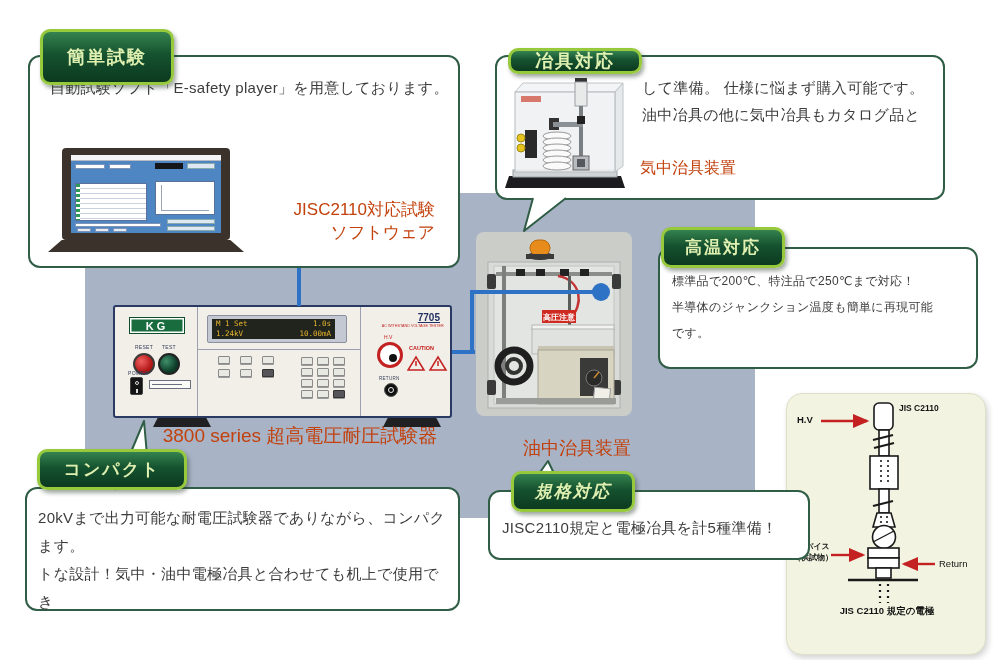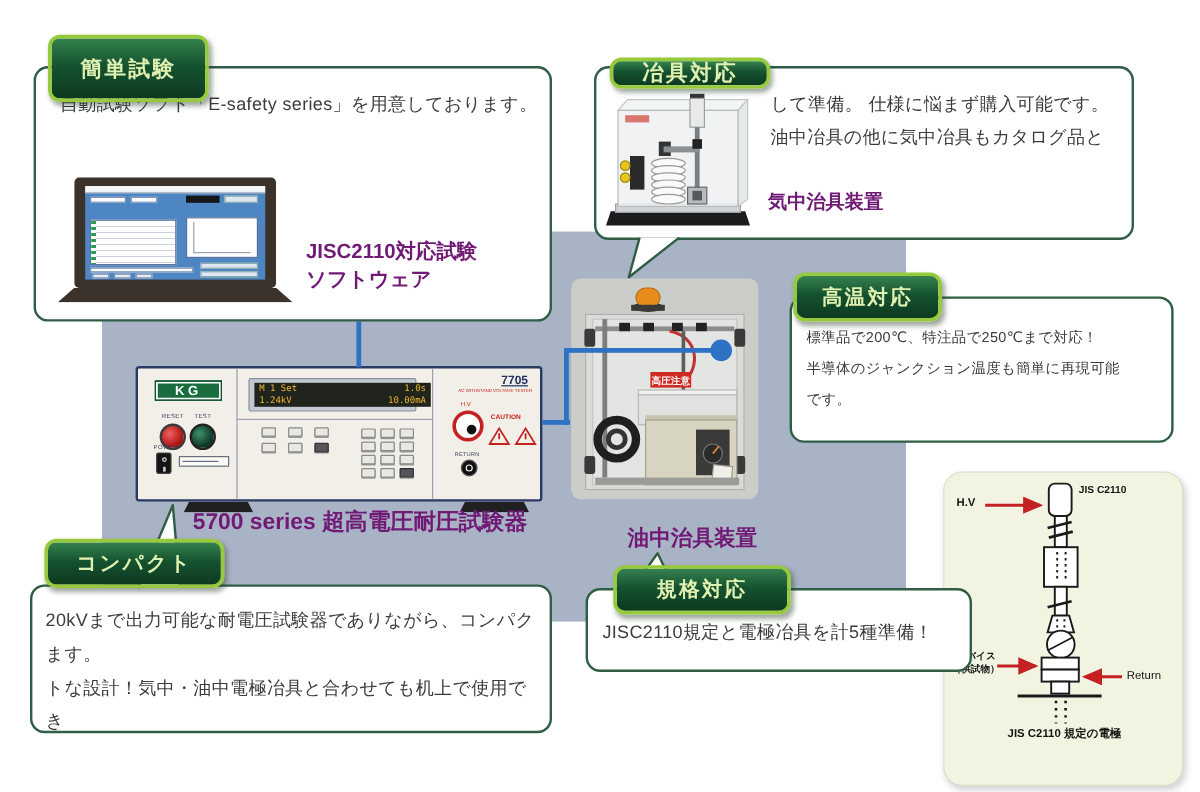--- a/index.html
+++ b/index.html
@@ -10,21 +10,21 @@
   .abs{position:absolute;box-sizing:border-box;}
   .panel{background:#a9b3c6;z-index:1;}
   .callout{background:#ffffff;border:2px solid #2f5d45;border-radius:12px;z-index:4;}
   .pill{
     z-index:6;display:flex;align-items:center;justify-content:center;
     background:linear-gradient(180deg,#35824f 0%,#15522f 45%,#0c3a20 100%);
     border:3px solid #97c93d;border-radius:10px;color:#dff0b0;font-weight:700;
     font-size:18px;letter-spacing:2px;box-shadow:2px 3px 4px rgba(40,60,40,.45);
   }
   .body-text{font-size:15px;color:#3c3c3c;line-height:27px;letter-spacing:.3px;z-index:5;}
-  .green-cap{color:#701a75;font-weight:700;z-index:5;}
+  .green-cap{color:#c2410c;font-weight:400;z-index:5;}
   .blue{background:#2e72c6;z-index:4;}
   
   .tester{background:#f1efe7;border:2px solid #2b3a63;border-radius:3px;z-index:3;}
   .kbtn{position:absolute;width:12px;height:8px;background:#e9e9e4;border:1px solid #8a8a8a;
         border-radius:1px;box-shadow:0 1px 0 #9a9a9a;box-sizing:border-box;}
   .kbtn.dark{background:#55555a;border-color:#333;}
   .tiny{font-size:5px;color:#3a415c;letter-spacing:.3px;}
   .red{color:#c42222;}
   
   .cream{background:#f2f4e1;border:1px solid #dde0c6;border-radius:16px;
@@ -85,21 +85,21 @@
 </div>
 
 <div class="abs blue" style="left:297px;top:268px;width:4px;height:38px;"></div>
 <div class="abs blue" style="left:452px;top:350px;width:23px;height:4px;"></div>
 <div class="abs blue" style="left:470px;top:290px;width:4px;height:64px;"></div>
 <div class="abs blue" style="left:470px;top:290px;width:124px;height:4px;"></div>
 <div class="abs blue" style="left:592px;top:283px;width:18px;height:18px;border-radius:50%;"></div>
 
 <div class="abs callout" style="left:28px;top:55px;width:432px;height:213px;"></div>
 <div class="abs body-text" style="left:50px;top:74px;width:400px;">
-  <div>自動試験ソフト「E-safety series」を用意しております。</div>
+  <div>自動試験ソフト「E-safety player」を用意しております。</div>
 </div>
 
 <div class="abs" style="left:48px;top:140px;width:196px;height:112px;z-index:5;">
   <div class="laptop-part" style="left:14px;top:8px;width:168px;height:92px;background:#3b332b;border-radius:4px;"></div>
   <div class="laptop-part" style="left:23px;top:15px;width:150px;height:78px;background:#4e86c4;">
     <div class="laptop-part" style="left:0;top:0;width:150px;height:6px;background:#f3f4f5;border-bottom:1px solid #b8bcc2;"></div>
     <div class="laptop-part" style="left:4px;top:9px;width:30px;height:5px;background:#fff;border:1px solid #7d94b8;"></div>
     <div class="laptop-part" style="left:38px;top:9px;width:22px;height:5px;background:#fff;border:1px solid #7d94b8;"></div>
     <div class="laptop-part" style="left:84px;top:8px;width:28px;height:6px;background:#14161a;"></div>
     <div class="laptop-part" style="left:116px;top:8px;width:28px;height:6px;background:#dfe8f2;border:1px solid #8aa;"></div>
@@ -113,21 +113,21 @@
     <div class="laptop-part" style="left:6px;top:73px;width:14px;height:4px;background:#e8ecf2;border:1px solid #7d94b8;"></div>
     <div class="laptop-part" style="left:24px;top:73px;width:14px;height:4px;background:#e8ecf2;border:1px solid #7d94b8;"></div>
     <div class="laptop-part" style="left:42px;top:73px;width:14px;height:4px;background:#e8ecf2;border:1px solid #7d94b8;"></div>
     <div class="laptop-part" style="left:96px;top:64px;width:48px;height:5px;background:#dfe8f2;border:1px solid #8aa;"></div>
     <div class="laptop-part" style="left:96px;top:71px;width:48px;height:5px;background:#dfe8f2;border:1px solid #8aa;"></div>
   </div>
   <div class="laptop-part" style="left:0;top:100px;width:196px;height:12px;background:#3b332b;
               clip-path:polygon(7% 0,93% 0,100% 100%,0 100%);"></div>
 </div>
 
-<div class="abs green-cap" style="left:255px;top:198px;width:180px;text-align:left;font-size:17px;line-height:23px;">
+<div class="abs green-cap" style="left:255px;top:198px;width:180px;text-align:right;font-size:17px;line-height:23px;">
   <div>JISC2110対応試験</div>
   <div>ソフトウェア</div>
 </div>
 
 <div class="abs callout" style="left:495px;top:55px;width:450px;height:145px;"></div>
 <div class="abs body-text" style="left:642px;top:74px;width:295px;">
   <div>して準備。 仕様に悩まず購入可能です。</div>
   <div>油中冶具の他に気中冶具もカタログ品と</div>
 </div>
 <div class="abs green-cap" style="left:640px;top:158px;font-size:16px;">気中治具装置</div>
@@ -182,21 +182,21 @@
 <svg class="abs" style="left:0;top:0;z-index:5;pointer-events:none;" width="1000" height="660" viewBox="0 0 1000 660">
   <path d="M533,198 L524,231 L566,198" fill="#ffffff" stroke="#2f5d45" stroke-width="2" stroke-linejoin="round"></path>
   <path d="M115,490 L144,421 L150,490" fill="#ffffff" stroke="#2f5d45" stroke-width="2" stroke-linejoin="round"></path>
   <path d="M526,492 L548,461 L563,492" fill="#ffffff" stroke="#2f5d45" stroke-width="2" stroke-linejoin="round"></path>
 </svg>
 
 <div class="abs pill" style="left:40px;top:29px;width:134px;height:56px;">簡単試験</div>
 <div class="abs pill" style="left:508px;top:17px;width:134px;height:26px;margin-top:31px;">冶具対応</div>
 <div class="abs pill" style="left:661px;top:227px;width:124px;height:41px;font-size:17px;">高温対応</div>
 <div class="abs pill" style="left:37px;top:449px;width:150px;height:41px;font-size:17px;">コンパクト</div>
-<div class="abs pill" style="left:511px;top:471px;width:148px;height:41px;font-size:17px;">規格対応</div>
+<div class="abs pill" style="left:511px;top:471px;width:124px;height:41px;font-size:17px;font-style:italic;">規格対応</div>
 
 <div class="abs tester" style="left:113px;top:305px;width:339px;height:113px;overflow:visible;">
   <div class="abs" style="left:82px;top:0;width:1px;height:109px;background:#9aa0b0;"></div>
   <div class="abs" style="left:245px;top:0;width:1px;height:109px;background:#9aa0b0;"></div>
   <div class="abs" style="left:82px;top:42px;width:163px;height:1px;background:#9aa0b0;"></div>
 
   <div class="abs" style="left:14px;top:10px;width:56px;height:17px;background:#186c3d;border:1px solid #0d4f2a;
               box-shadow:inset 0 0 0 1.5px #ffffff;color:#fff;font-weight:700;font-size:11px;
               letter-spacing:3px;display:flex;align-items:center;justify-content:center;">KG</div>
 
@@ -210,21 +210,21 @@
   <div class="abs tiny" style="left:13px;top:63px;width:28px;">POWER</div>
   <div class="abs" style="left:15px;top:70px;width:13px;height:18px;background:#141414;border-radius:2px;border:1px solid #444;">
     <div class="abs" style="left:4px;top:3px;width:4px;height:4px;border:1px solid #ddd;border-radius:50%;"></div>
     <div class="abs" style="left:5px;top:11px;width:2px;height:4px;background:#ddd;"></div>
   </div>
   <div class="abs" style="left:34px;top:73px;width:42px;height:9px;background:#fafaf6;border:1px solid #6a6f80;">
     <div class="abs" style="left:2px;top:3px;width:30px;height:1px;background:#6a6f80;"></div>
   </div>
 
   <div class="abs" style="left:92px;top:8px;width:140px;height:28px;background:#c3c8d2;border:1px solid #8b90a0;border-radius:2px;"></div>
-  <div class="abs" style="left:97px;top:12px;width:147px;height:20px;background:#20241c;color:#eab62e;
+  <div class="abs" style="left:97px;top:12px;width:123px;height:20px;background:#20241c;color:#eab62e;
               font-family:'DejaVu Sans Mono',monospace;font-size:7.5px;line-height:10px;padding:0 4px;">
     <div style="display:flex;justify-content:space-between;">
       <span>M 1 Set</span>
       <span>1.0s</span>
     </div>
     <div style="display:flex;justify-content:space-between;">
       <span>1.24kV</span>
       <span>10.00mA</span>
     </div>
   </div>
@@ -265,21 +265,21 @@
   <div class="abs tiny" style="left:264px;top:69px;font-size:4.5px;">RETURN</div>
   <div class="abs" style="left:269px;top:76px;width:14px;height:14px;border-radius:50%;background:#111;border:1px solid #555;">
     <div class="abs" style="left:3px;top:3px;width:6px;height:6px;border:1.5px solid #eee;border-radius:50%;"></div>
   </div>
 
   <div class="abs" style="left:38px;top:111px;width:58px;height:9px;background:#202022;clip-path:polygon(8% 0,92% 0,100% 100%,0 100%);"></div>
   <div class="abs" style="left:268px;top:111px;width:58px;height:9px;background:#202022;clip-path:polygon(8% 0,92% 0,100% 100%,0 100%);"></div>
 </div>
 
 <div class="abs green-cap" style="left:110px;top:424px;width:380px;text-align:center;font-size:19px;line-height:24px;z-index:3;">
-  <div>5700 series 超高電圧耐圧試験器</div>
+  <div>3800 series 超高電圧耐圧試験器</div>
 </div>
 
 <div class="abs" style="left:476px;top:232px;width:156px;height:184px;background:#cbcdc9;border-radius:8px;z-index:3;overflow:hidden;">
   <svg width="156" height="184" viewBox="0 0 156 184">
     <ellipse cx="64" cy="24" rx="13" ry="4" fill="#333"></ellipse>
     <rect x="54" y="8" width="20" height="16" rx="8" fill="#e78c1a" stroke="#b86a10"></rect>
     <rect x="50" y="22" width="28" height="5" fill="#3a3a3a"></rect>
     <rect x="12" y="30" width="132" height="146" fill="#d9dbd8" stroke="#aeb1ad"></rect>
     <rect x="18" y="34" width="120" height="138" fill="#e3e5e2" stroke="#c2c5c1"></rect>
     <g fill="#3a3a3a">

